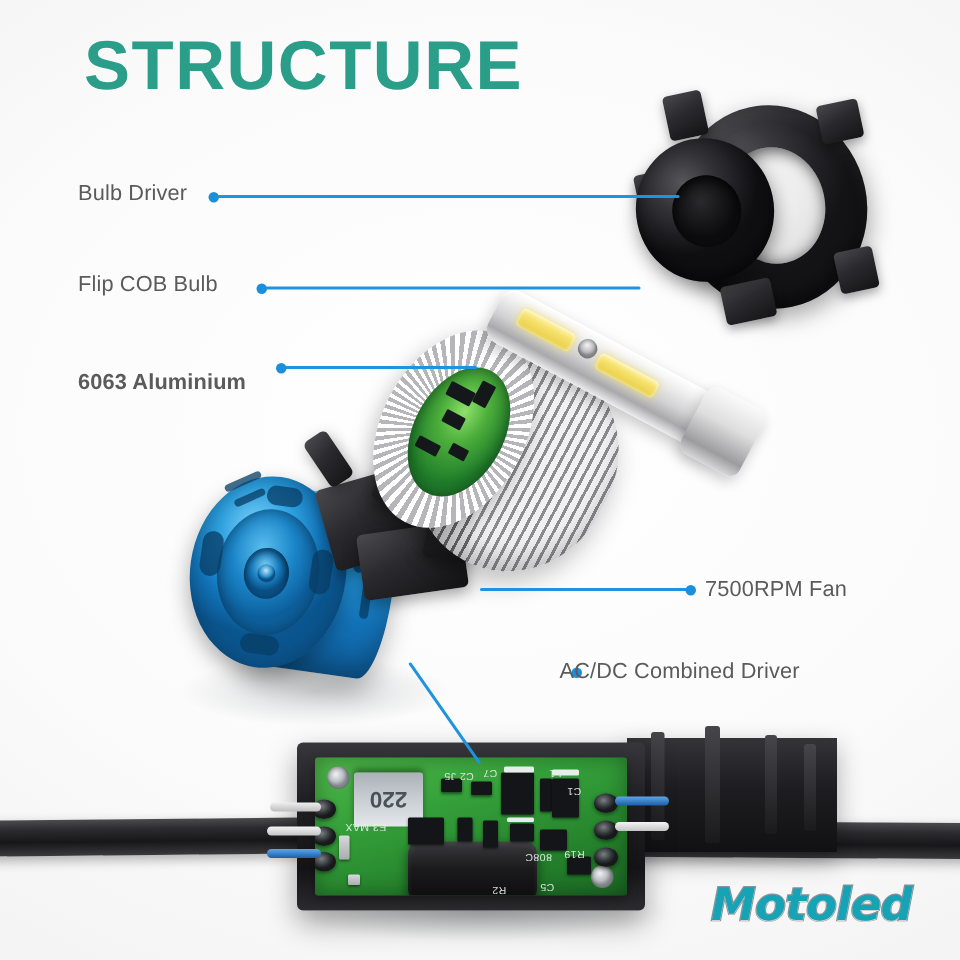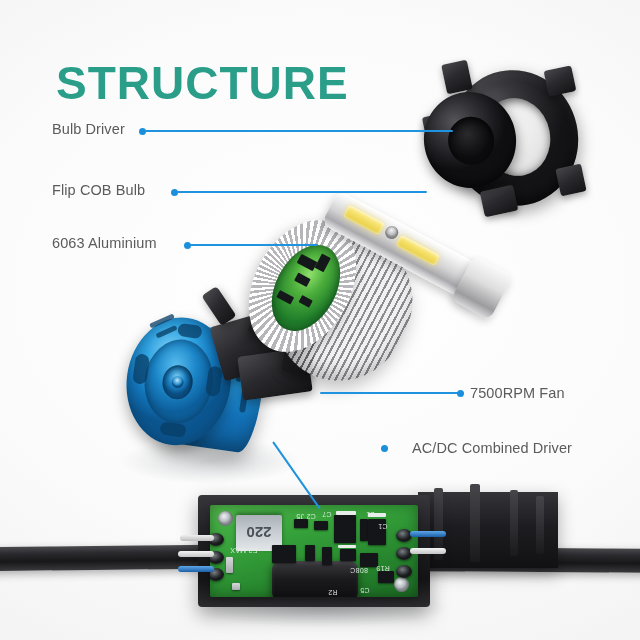--- a/index.html
+++ b/index.html
@@ -13,21 +13,20 @@
     background:
       radial-gradient(120% 90% at 50% 45%, #ffffff 0%, #fbfbfb 45%, #f3f3f3 75%, #ececec 100%);
   }
   
   .title{
     position:absolute;left:56px;top:16px;
     font-size:46px;font-weight:bold;letter-spacing:1px;
     color:#2b9e8a;
     font-family:"Liberation Sans","DejaVu Sans",sans-serif;
     text-shadow:0 1px 0 rgba(255,255,255,.7);
-    margin-top:40px;
   }
   
   .lbl{
     position:absolute;font-size:14.5px;color:#5b5b5b;white-space:nowrap;
     letter-spacing:.1px;
   }
   .dot{position:absolute;width:7px;height:7px;border-radius:50%;background:#1b8fdc;}
   .ln{position:absolute;height:2px;background:#1f93df;border-radius:1px;}
   .lnd{position:absolute;background:#1f93df;height:2px;border-radius:1px;transform-origin:0 50%;}
 
@@ -374,26 +373,27 @@
   </div>
 
   <div class="lbl" style="left:52px;top:121px;">Bulb Driver</div>
   <div class="dot" style="left:139px;top:128px;"></div>
   <div class="ln" style="left:145px;top:130px;width:308px;"></div>
 
   <div class="lbl" style="left:52px;top:182px;">Flip COB Bulb</div>
   <div class="dot" style="left:171px;top:189px;"></div>
   <div class="ln" style="left:177px;top:191px;width:250px;"></div>
 
-  <div class="lbl" style="left:52px;top:235px;">6063 Aluminium</div>
+  <div class="lbl" style="left:52px;top:247px;font-weight:bold;">6063 Aluminium</div>
   <div class="dot" style="left:184px;top:242px;"></div>
   <div class="ln" style="left:190px;top:244px;width:128px;"></div>
 
   <div class="ln" style="left:320px;top:392px;width:140px;"></div>
   <div class="dot" style="left:457px;top:390px;"></div>
   <div class="lbl" style="left:470px;top:385px;">7500RPM Fan</div>
 
   <div class="lnd" style="left:320px;top:508px;width:82px;transform:rotate(-125deg);"></div>
   <div class="dot" style="left:381px;top:445px;"></div>
-  <div class="lbl" style="left:412px;top:440px;">AC/DC Combined Driver</div>
-
+  <div class="lbl" style="left:373px;top:440px;">AC/DC Combined Driver</div>
+
+  <div class="logo">Motoled</div>
 
 </div>
 
 </body></html>

